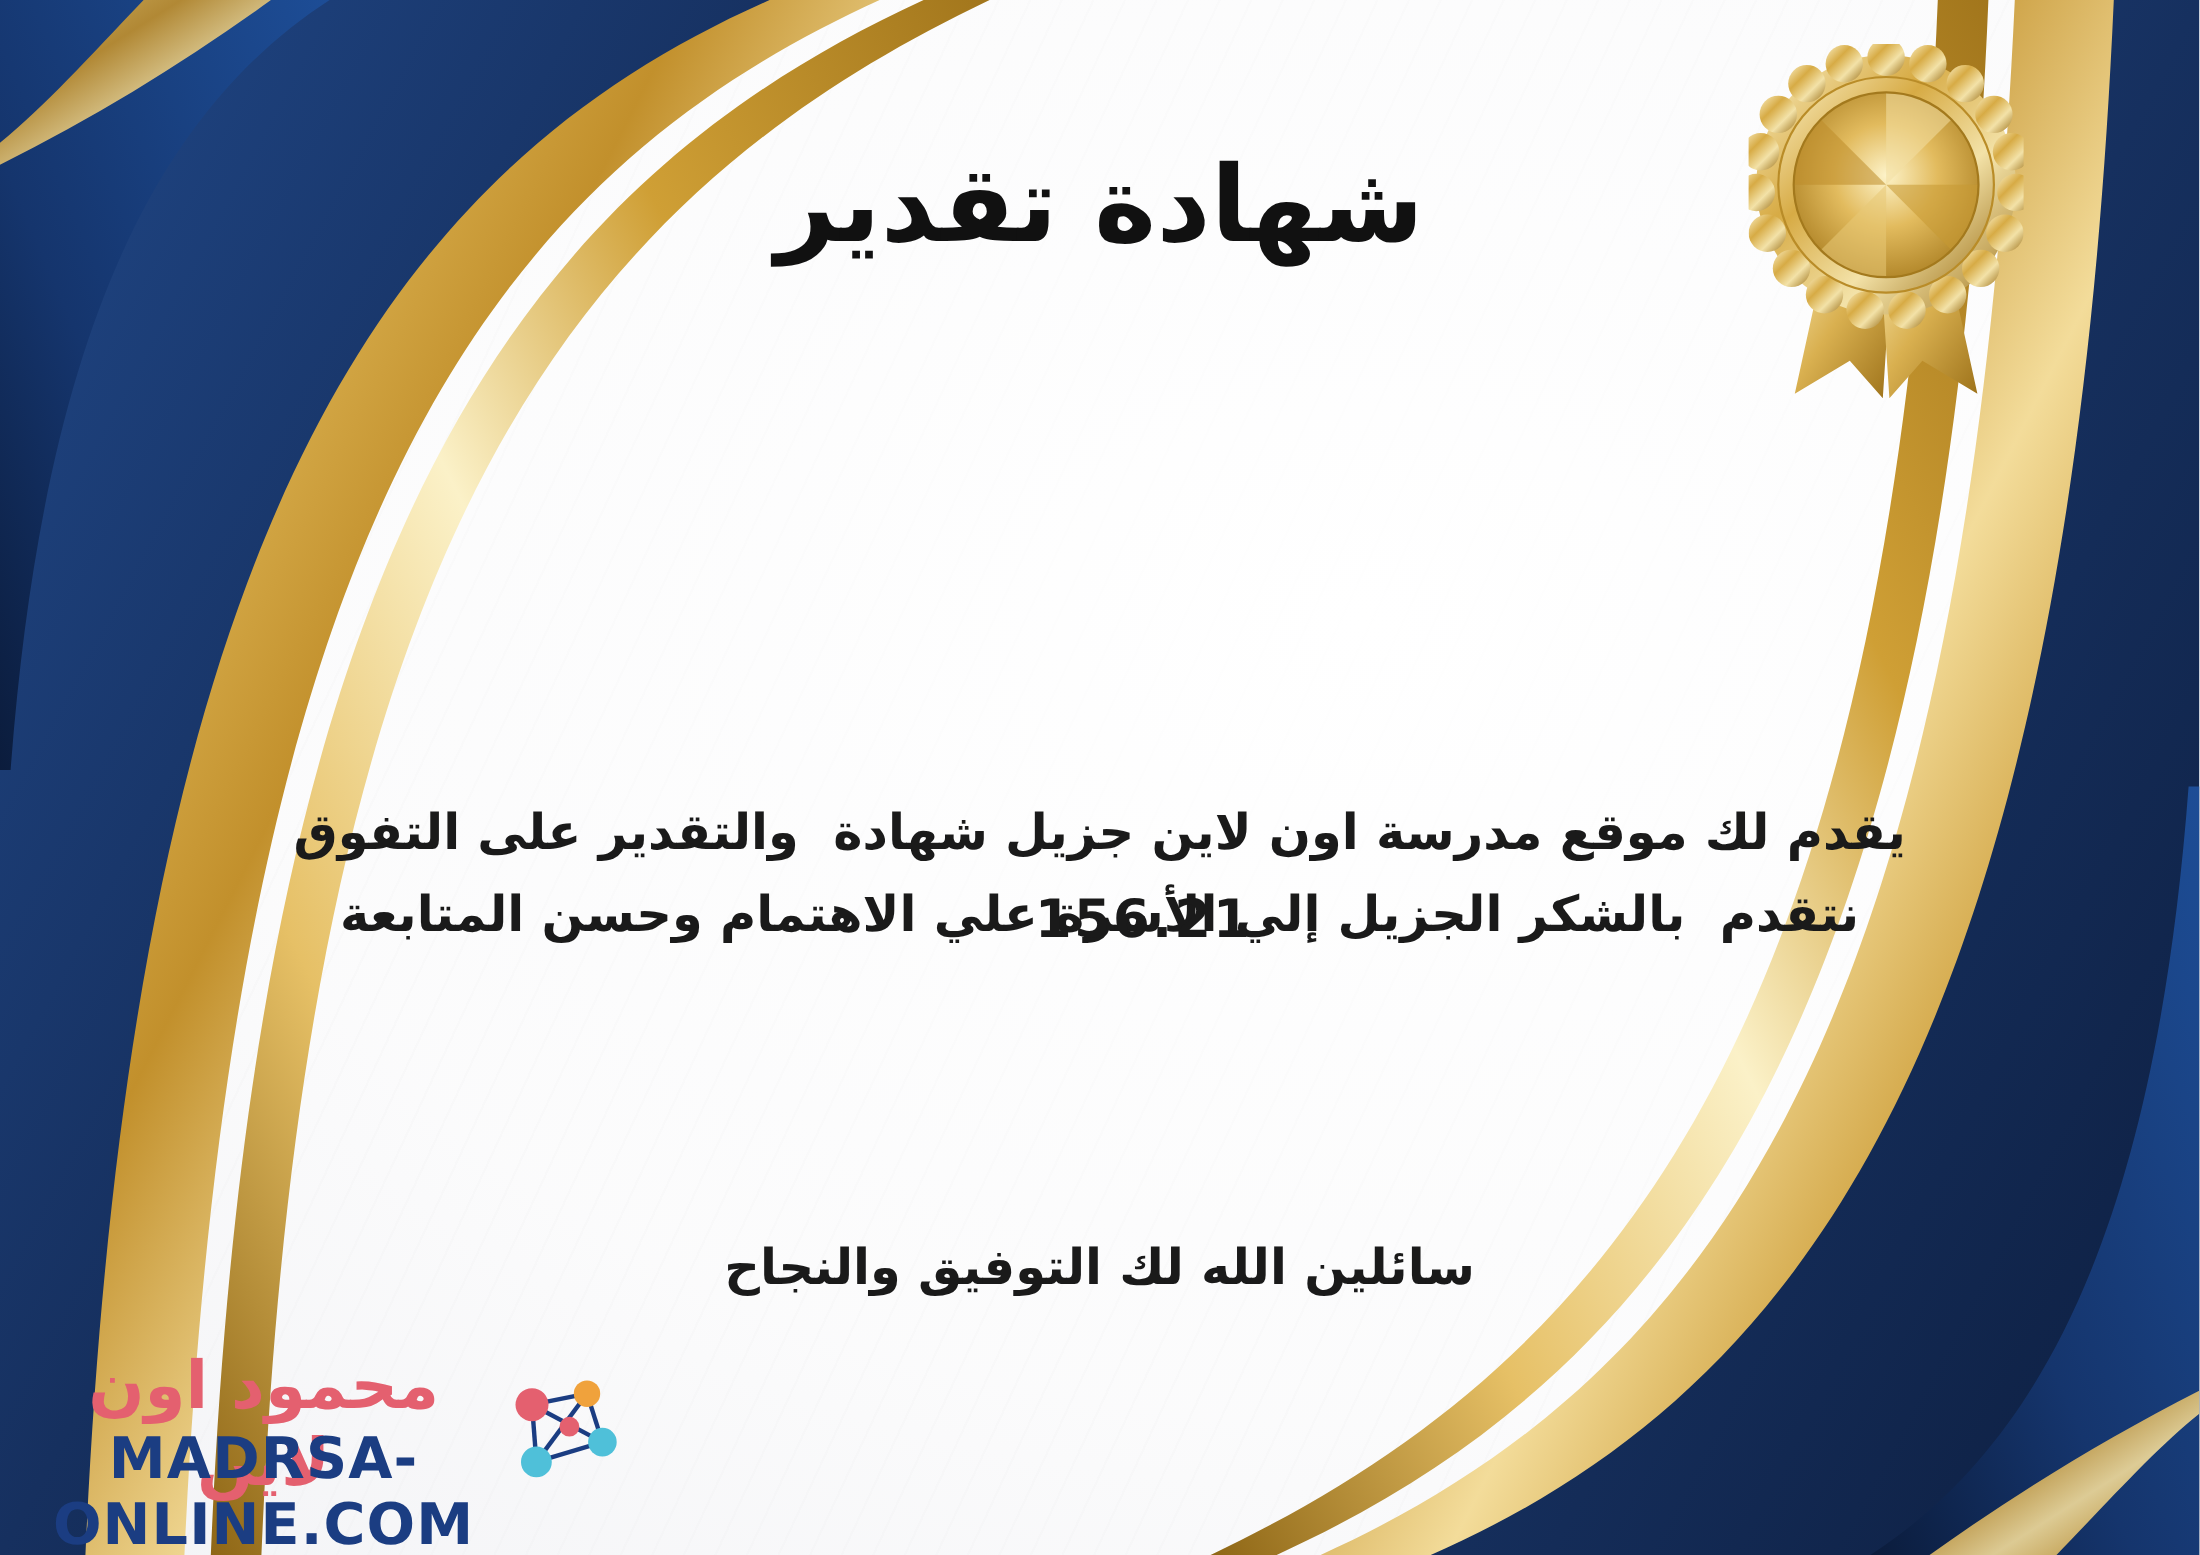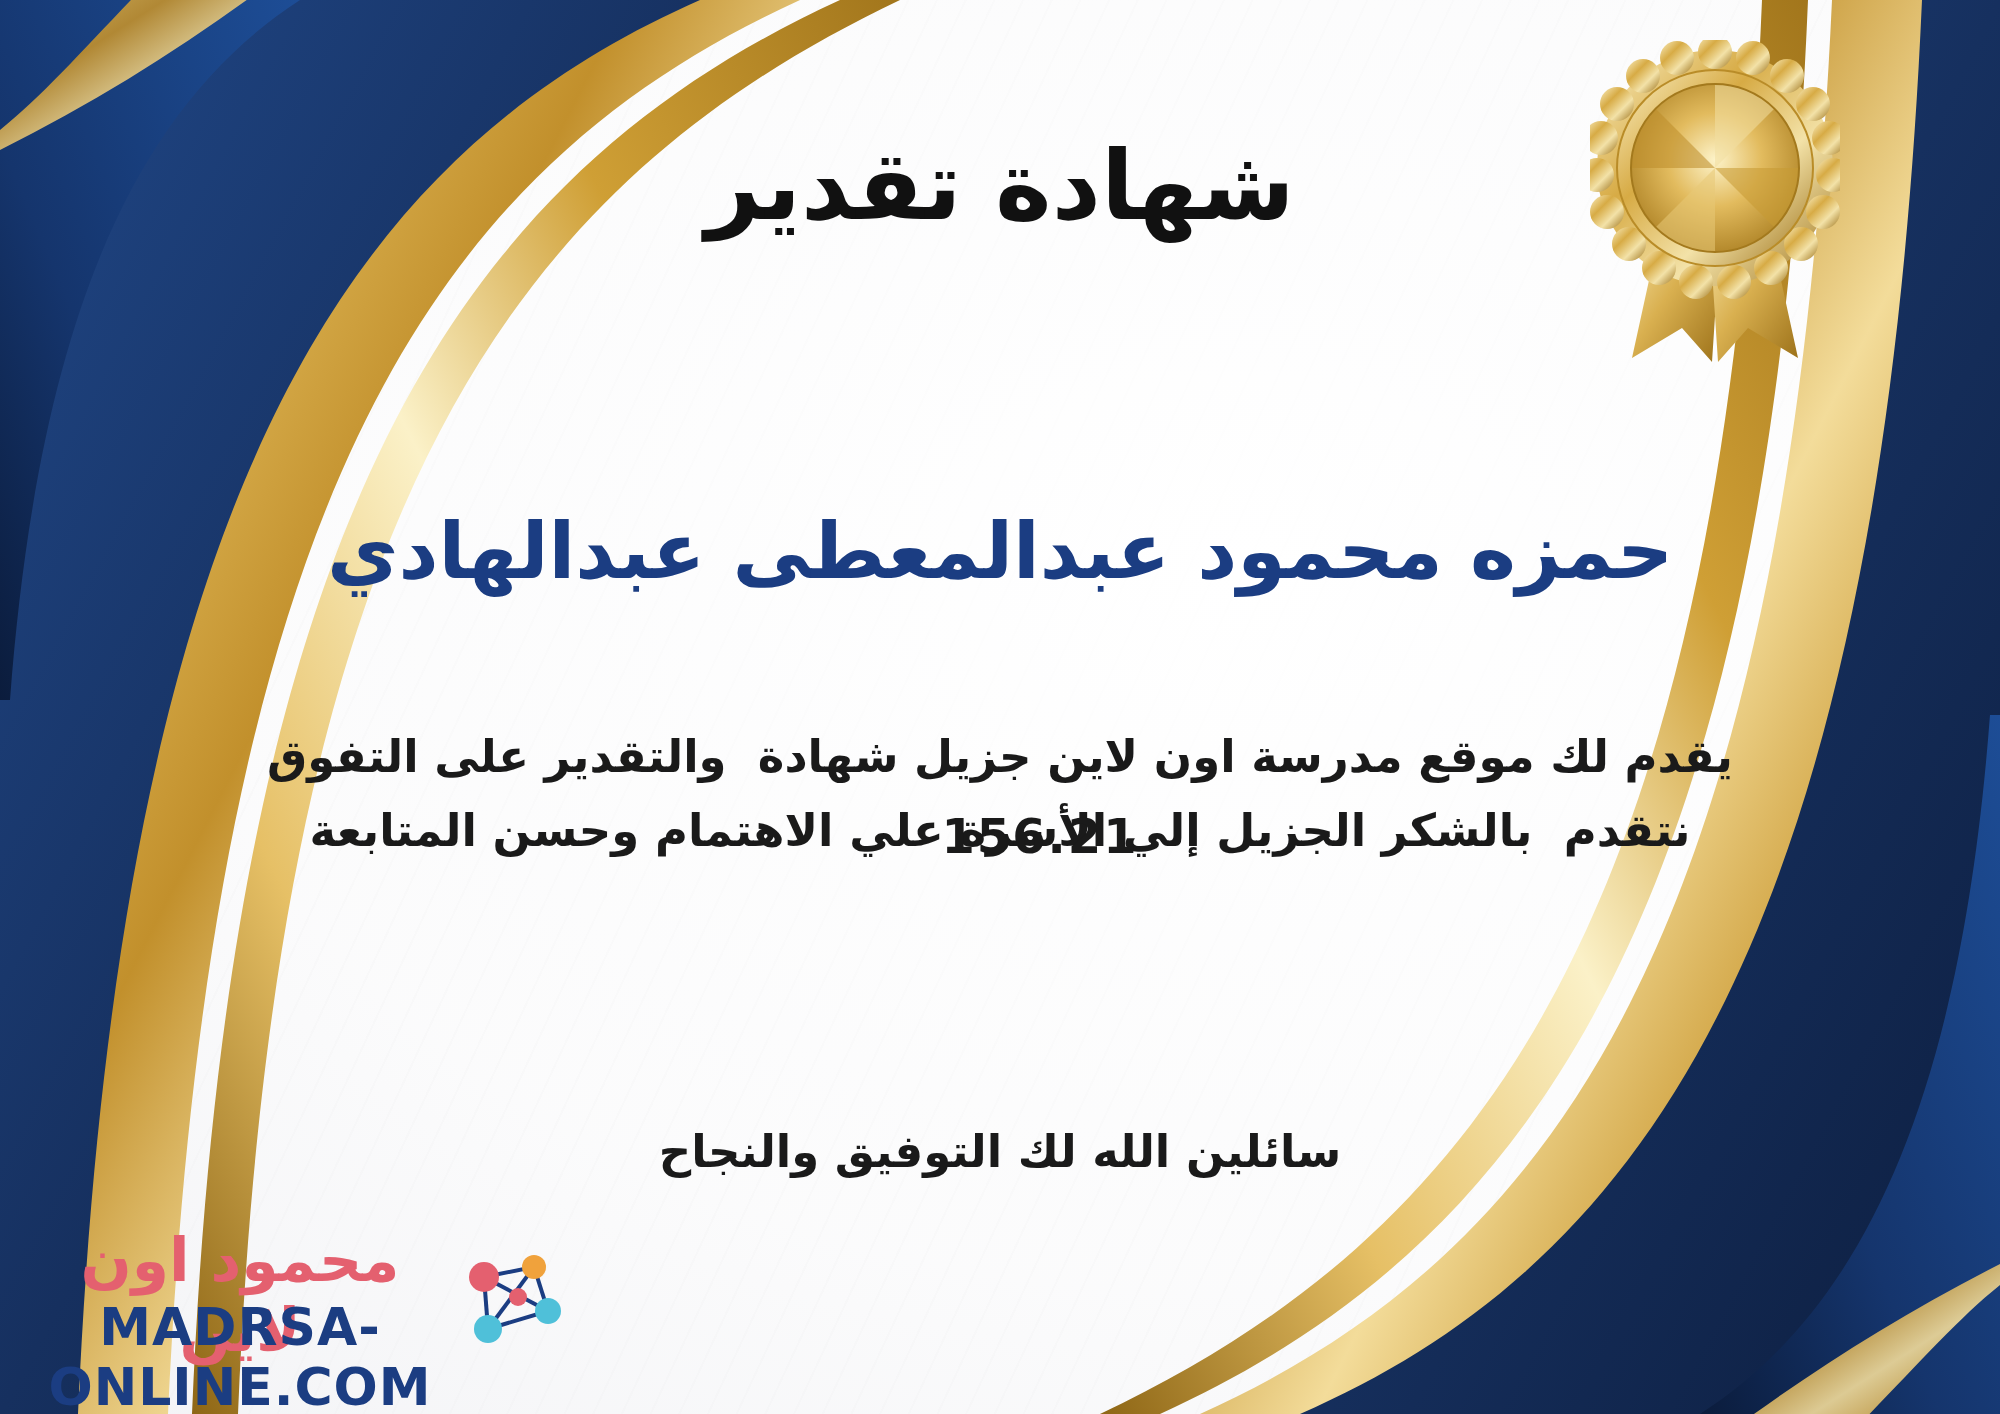--- a/index.html
+++ b/index.html
@@ -276,21 +276,20 @@
           <path d="M0,0 L84,0 A84,84 0 0,1 59,59 Z" fill="#c79a33"></path>
           <path d="M0,0 L0,84 A84,84 0 0,1 -59,59 Z" fill="#e8c977"></path>
           <path d="M0,0 L-84,0 A84,84 0 0,1 -59,-59 Z" fill="#bd8d2a"></path>
           <path d="M0,0 L0,-84 A84,84 0 0,1 59,-59 Z" fill="#f2dfa2"></path>
         </g>
         <circle r="84" fill="none" stroke="#a3791d" stroke-width="2"></circle>
       </g>
     </g>
   </svg>
 
-  <div class="recipient">حمزه محمود عبدالمعطى عبدالهادي</div>
 
   <div class="body-text">
     <span class="body-line">يقدم لك موقع مدرسة اون لاين جزيل شهادة  والتقدير على التفوق</span>
     <span class="body-line">نتقدم  بالشكر الجزيل إلي الأسرة علي الاهتمام وحسن المتابعة</span>
   </div>
 
   <div style="position:absolute; top:808px; left:0; right:0; text-align:center; direction:rtl;">
     <span style="display:inline-block; transform:translateX(40px); font-size:48px; font-weight:700; color:#1a1a1a;" class="score">156.21</span>
   </div>
 

